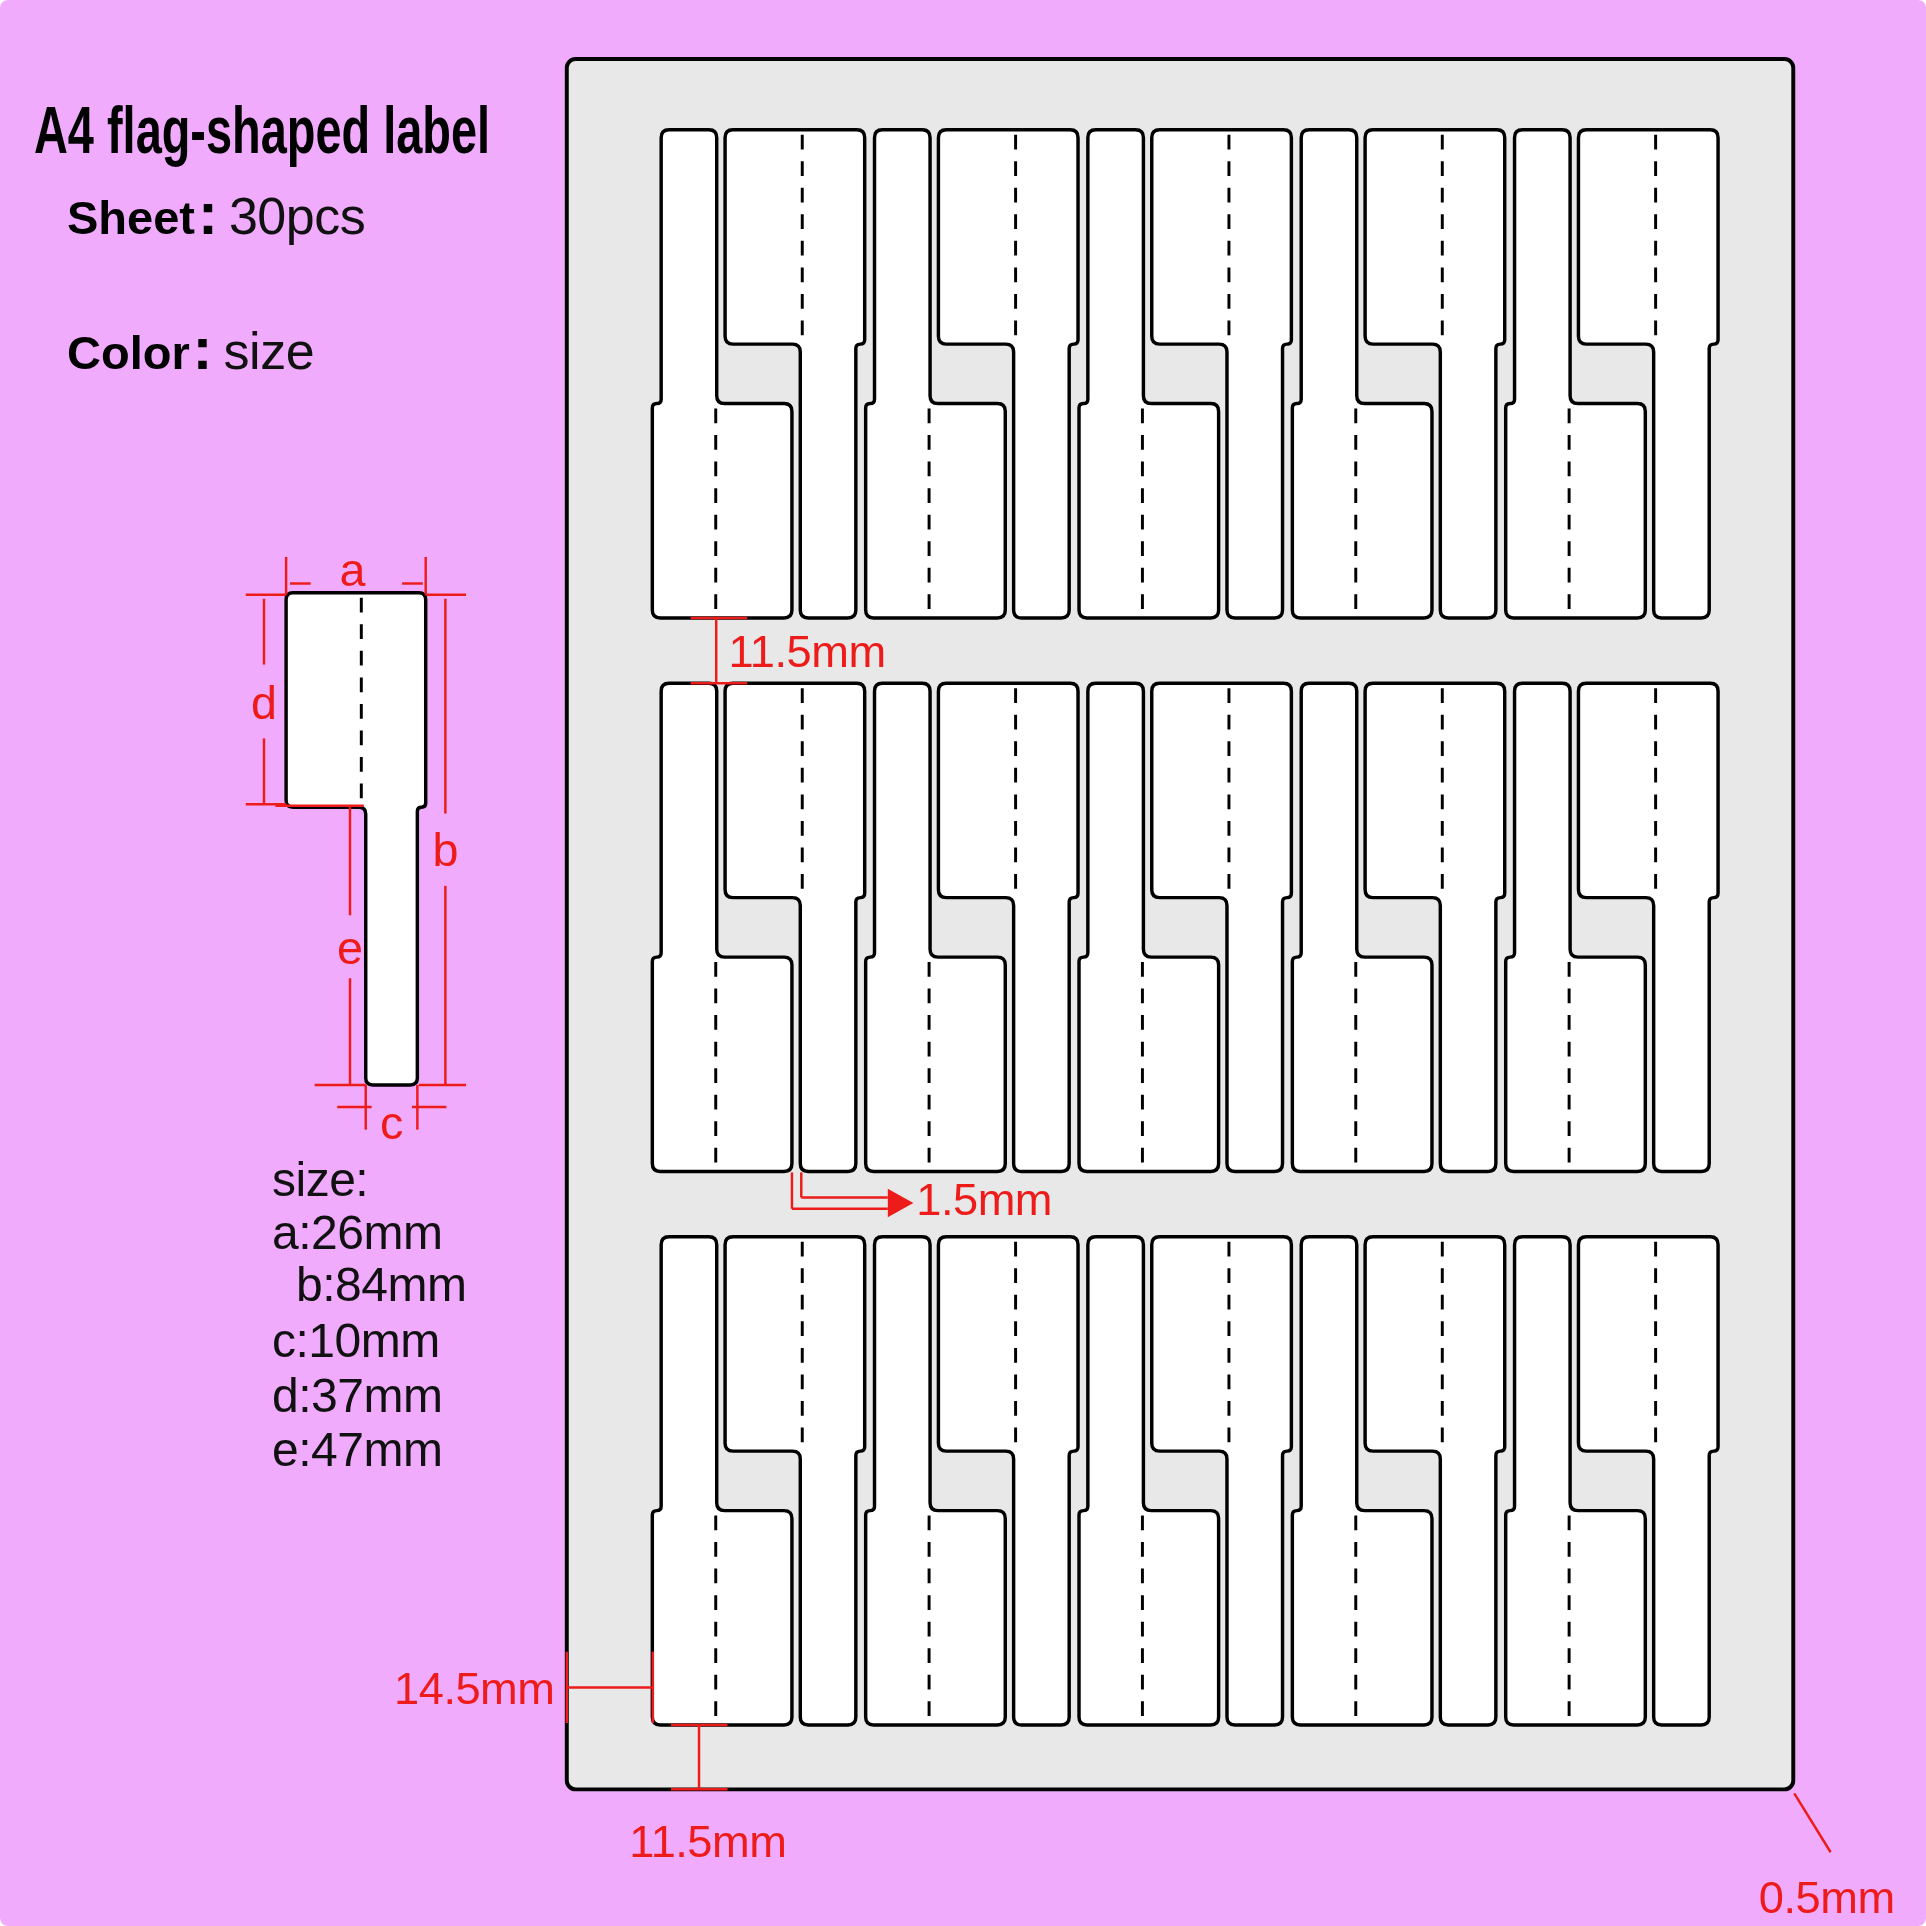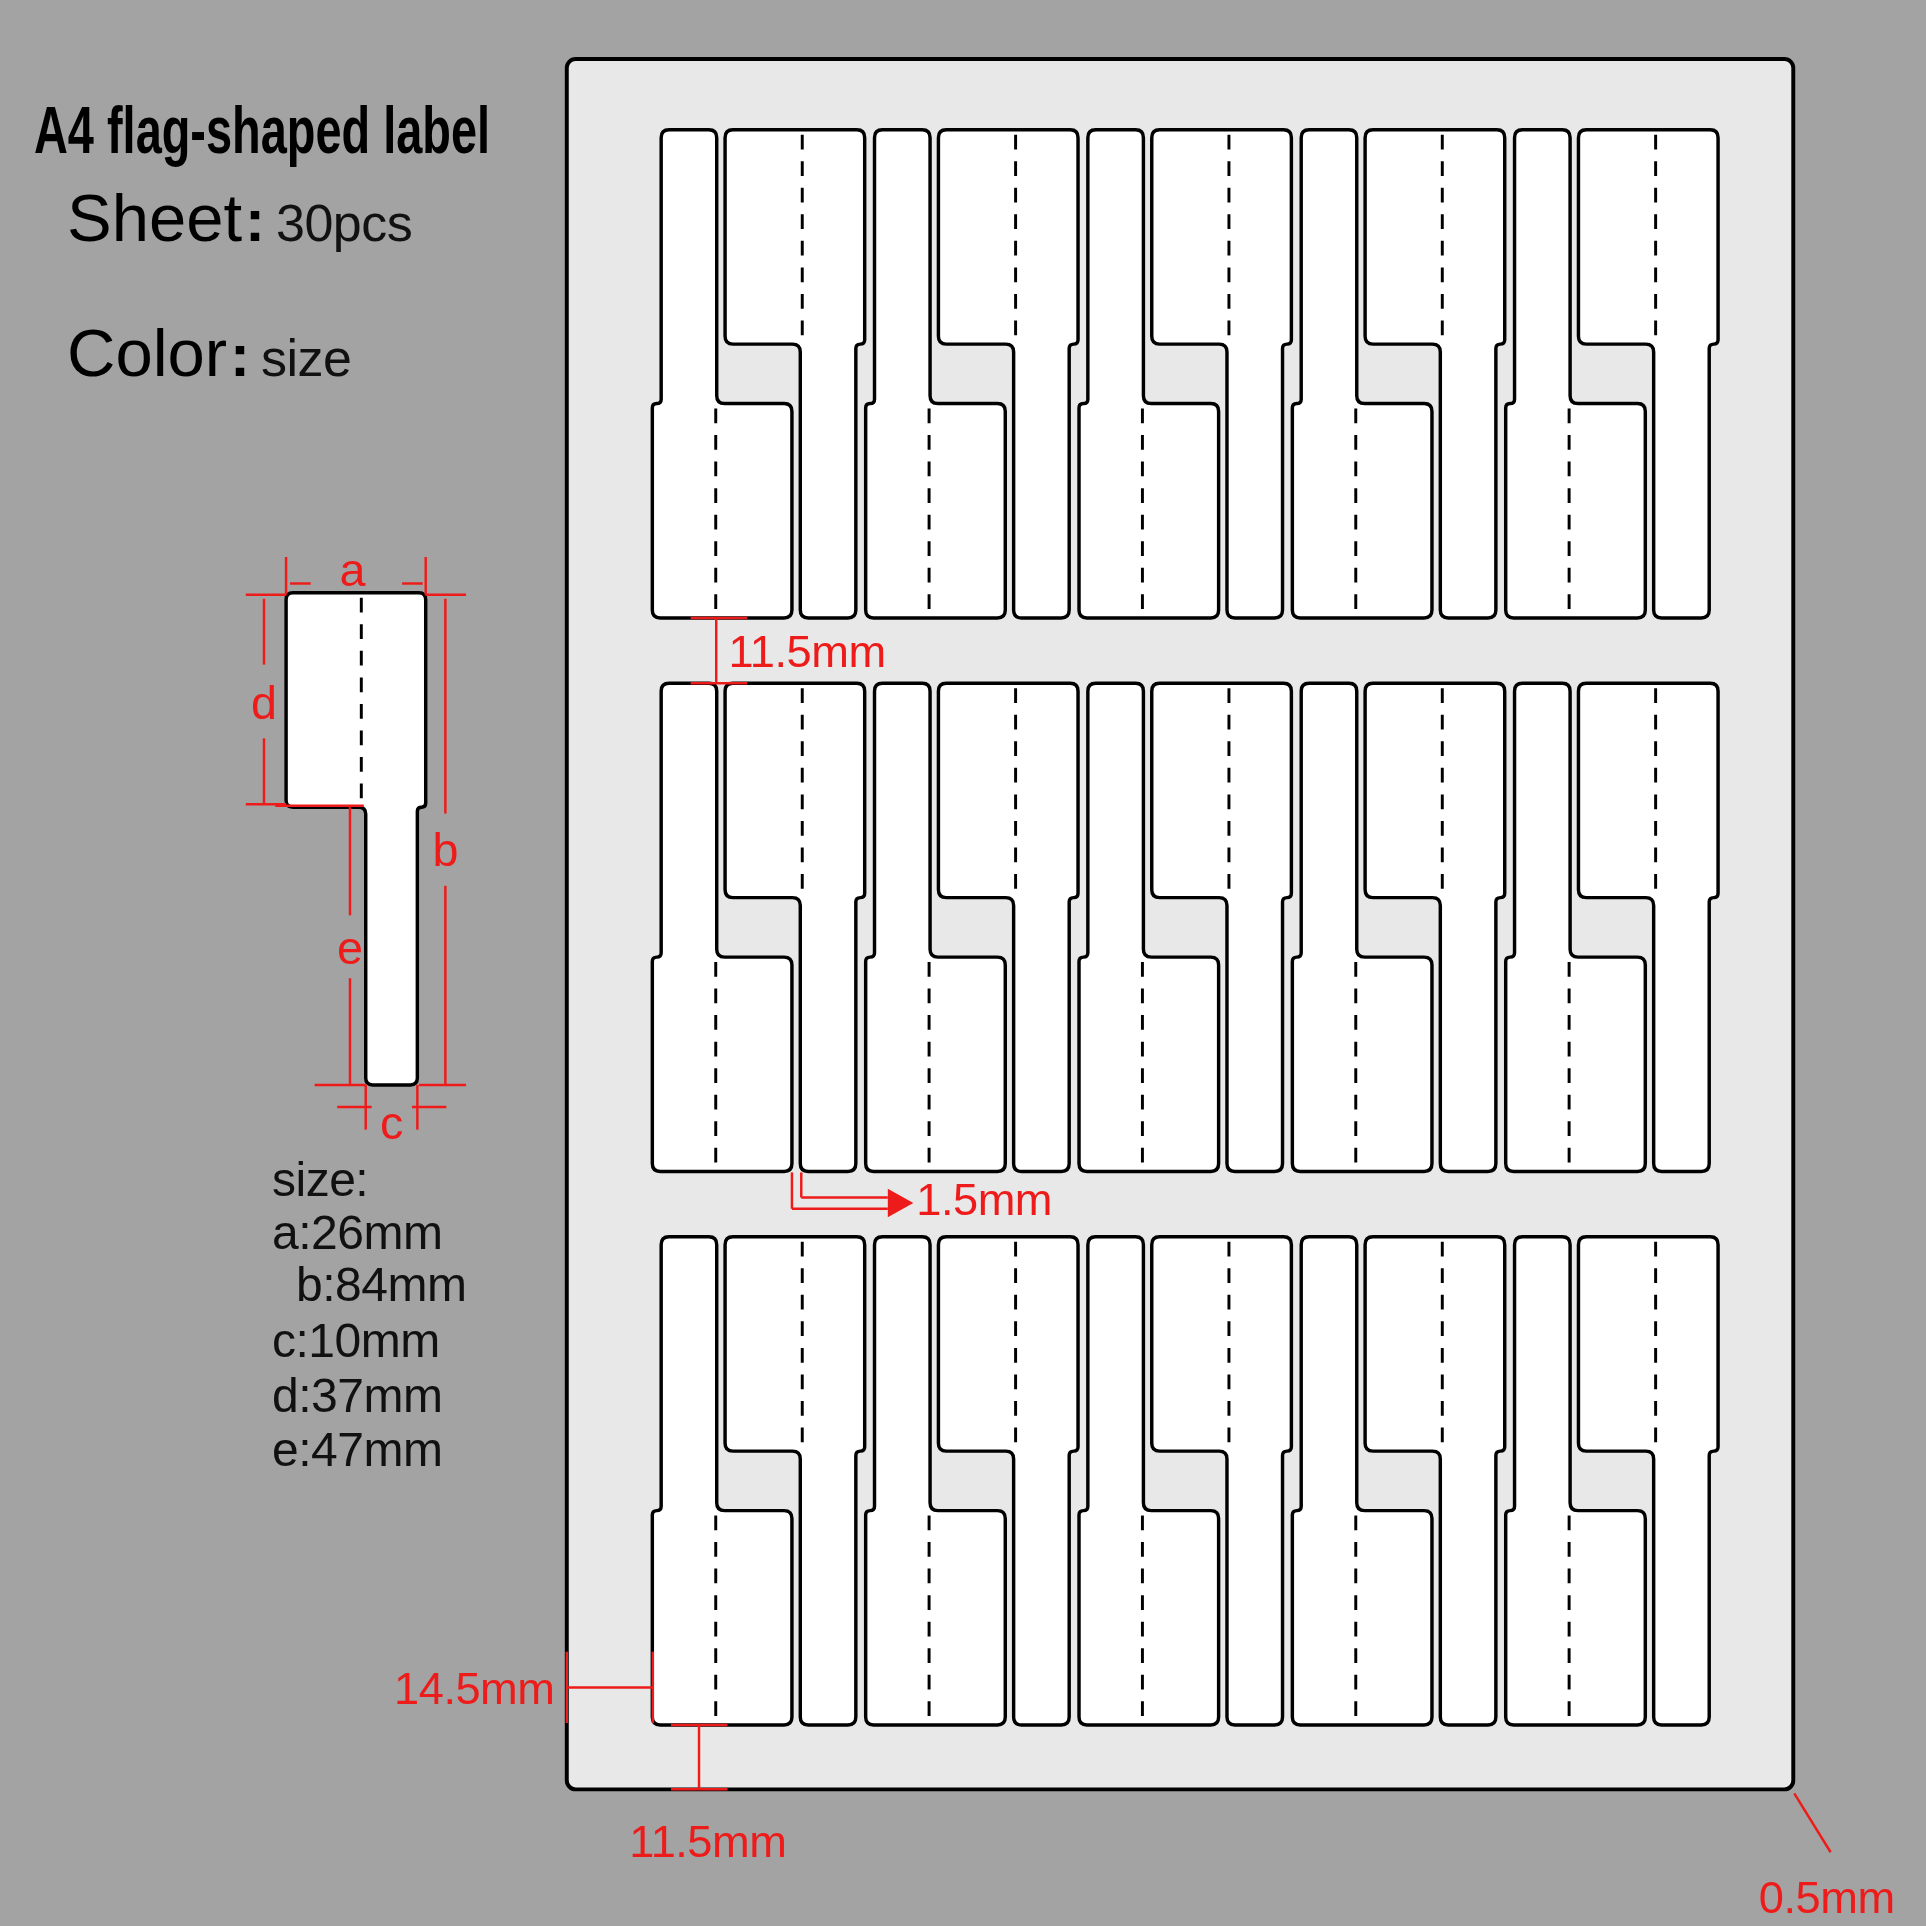--- a/index.html
+++ b/index.html
@@ -1,25 +1,25 @@
 <!DOCTYPE html>
 <html style="--red: #ed1c1a; --gray: #e8e8e8; --white: #ffffff; --black: #000000;font-size:7.9px"><head>
 <meta charset="utf-8">
 <style>
   html,body{margin:0;padding:0;background:#fff;}
-  #canvas{position:relative;width:1926px;height:1926px;background:#a3a3a3;overflow:hidden;
-          font-family:"Liberation Sans","DejaVu Sans",sans-serif;}
+  #canvas{position:relative;width:1926px;height:1926px;background:#f0abfc;overflow:hidden;
+          font-family:"Liberation Sans","DejaVu Sans",sans-serif;border-radius:8px;}
   #scene{position:absolute;left:0;top:0;width:1926px;height:1926px;}
 
   .title-wrap{position:absolute;left:34px;top:96px;white-space:nowrap;}
   .title{display:inline-block;font-size:67px;font-weight:bold;color:#000;
          transform:scaleX(0.70);transform-origin:0 0;letter-spacing:0px;line-height:1;}
 
   .spec-line{position:absolute;left:67px;white-space:nowrap;line-height:1;}
-  .spec-label{font-size:67px;font-weight:normal;color:#000;}
+  .spec-label{font-size:47px;font-weight:bold;color:#000;}
   .spec-colon{font-size:60px;font-weight:bold;color:#000;margin-left:2.9px;}
   .spec-value{font-size:52px;font-weight:400;color:#111;margin-left:11px;letter-spacing:-0.5px;}
   #spec-0{top:184px;} #spec-1{top:253px;} #spec-2{top:319px;}
 
   .size-line{position:absolute;left:272px;white-space:nowrap;line-height:1;
              font-size:48px;color:#111;letter-spacing:-0.5px;}
   #size-h{top:1156px;} #size-0{top:1209px;} #size-1{top:1261px;margin-left:24px;}
   #size-2{top:1317px;} #size-3{top:1372px;} #size-4{top:1426px;}
 
   svg text{font-family:"Liberation Sans","DejaVu Sans",sans-serif;}

